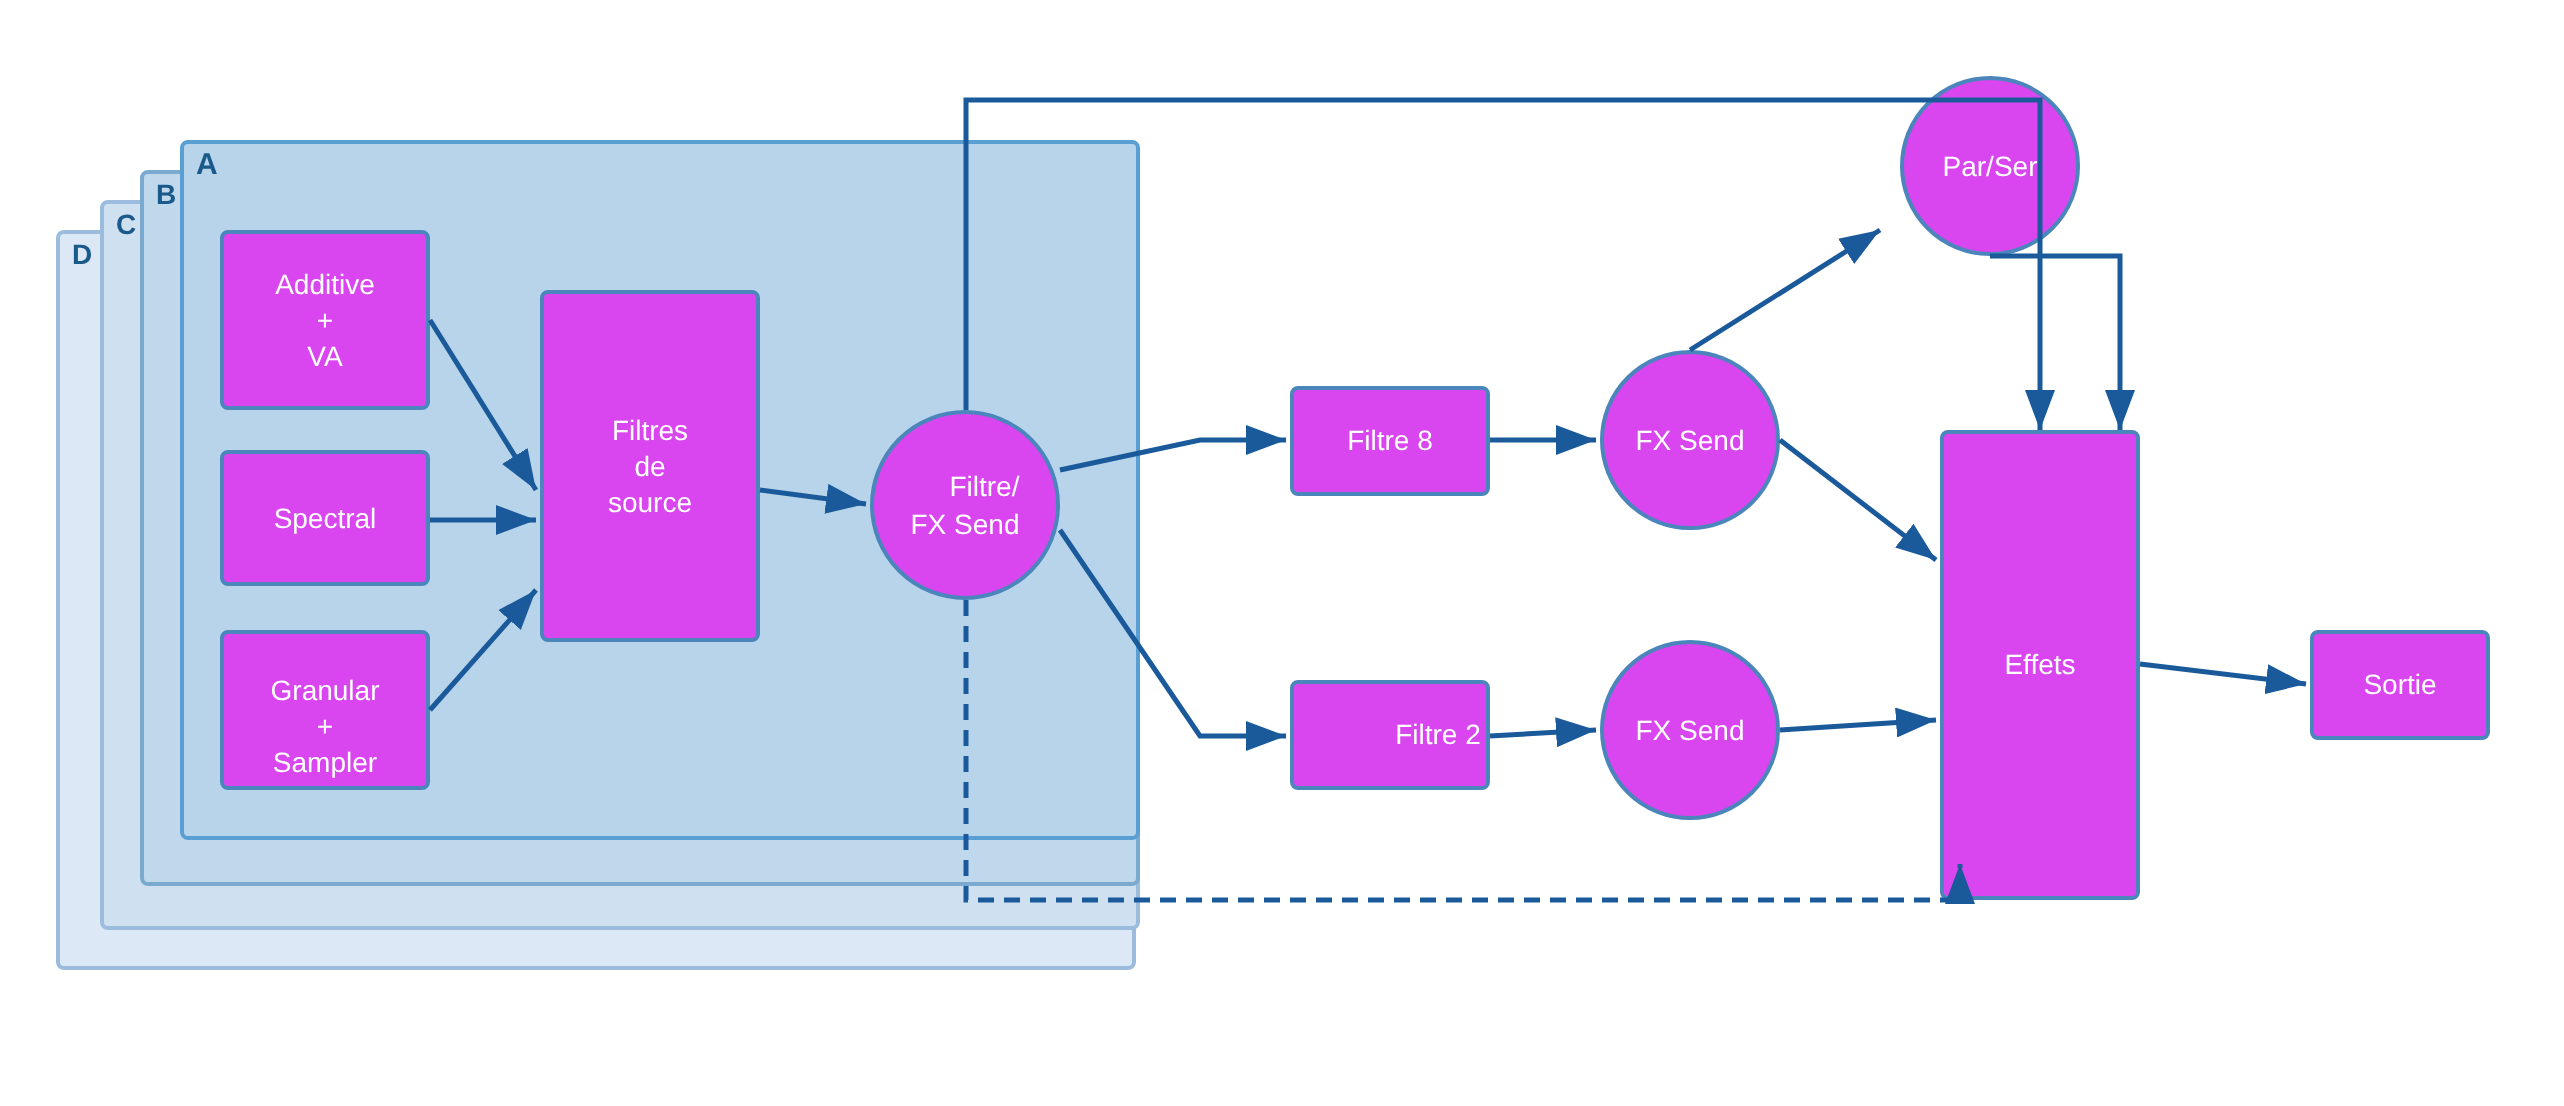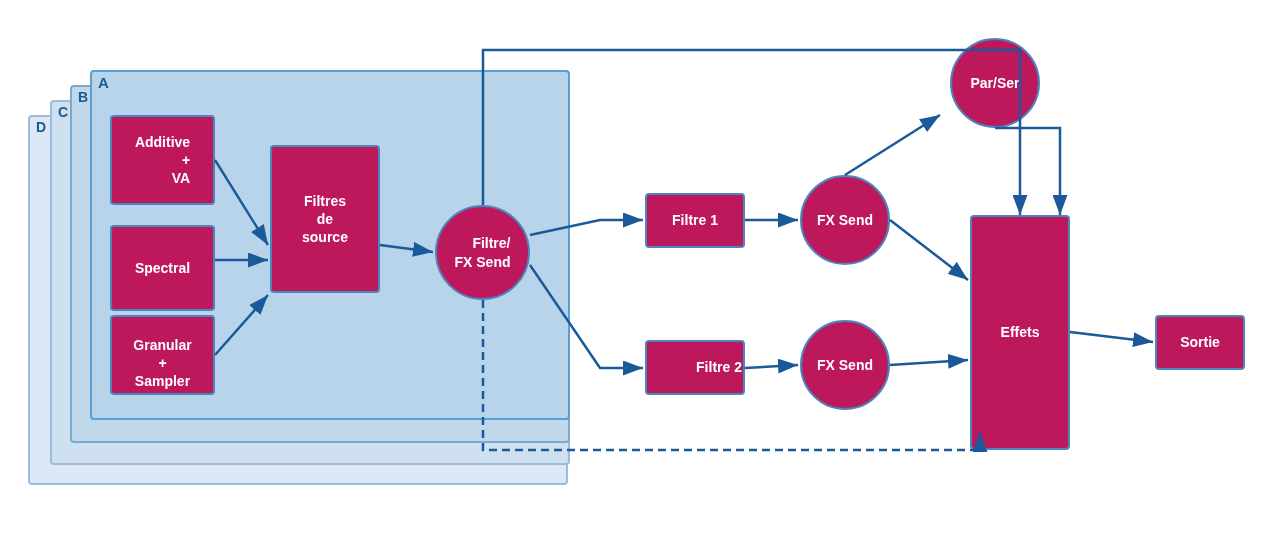--- a/index.html
+++ b/index.html
@@ -77,38 +77,38 @@
       position: absolute;
       left: 36px; top: 119px;
       font-weight: bold;
       font-size: 14px;
       color: #1a5a8a;
     }
 
     
     .box {
       position: absolute;
-      background: #be185d;
+      background: #d946ef;
       border: 2px solid #4a85bc;
       border-radius: 4px;
       display: flex;
       align-items: center;
       justify-content: center;
       text-align: center;
       color: #fff;
       font-size: 14px;
-      font-weight: 700;
+      font-weight: 400;
       line-height: 1.3;
     }
 
     .src-additive { left: 110px; top: 115px; width: 105px; height: 90px; }
-    .src-spectral  { left: 110px; top: 225px; width: 105px; height: 86px; }
+    .src-spectral  { left: 110px; top: 225px; width: 105px; height: 68px; }
     .src-granular  { left: 110px; top: 315px; width: 105px; height: 80px; }
 
-    .filtres-source { left: 270px; top: 145px; width: 110px; height: 148px; }
+    .filtres-source { left: 270px; top: 145px; width: 110px; height: 176px; }
     .filtre-fx-send { left: 435px; top: 205px; width: 95px; height: 95px; border-radius: 50%; text-align: right; }
 
     .filtre1 { left: 645px; top: 193px; width: 100px; height: 55px; }
     .filtre2 { left: 645px; top: 340px; width: 100px; height: 55px; padding-left: 48px; }
 
     .fx-send1 { left: 800px; top: 175px; width: 90px; height: 90px; border-radius: 50%; }
     .fx-send2 { left: 800px; top: 320px; width: 90px; height: 90px; border-radius: 50%; }
 
     .par-ser  { left: 950px; top: 38px; width: 90px; height: 90px; border-radius: 50%; }
 
@@ -132,21 +132,21 @@
   <div class="panel-c"></div>
   <div class="panel-b"></div>
   <div class="panel-a"></div>
 
   <span class="panel-a-label">A</span>
   <span class="panel-b-label">B</span>
   <span class="panel-c-label">C</span>
   <span class="panel-d-label">D</span>
 
   <div class="box src-additive">
-    <span style="white-space:pre-line;text-align:right;">Additive
+    <span style="white-space:pre-line;">Additive
 +
 VA</span>
   </div>
   <div class="box src-spectral">
     <span>Spectral</span>
   </div>
   <div class="box src-granular">
     <span style="white-space:pre-line;margin-top:16px;">Granular
 +
 Sampler</span>
@@ -154,21 +154,21 @@
   <div class="box filtres-source">
     <span style="white-space:pre-line;">Filtres
 de
 source</span>
   </div>
   <div class="box filtre-fx-send">
     <span style="white-space:pre-line;">Filtre/
 FX Send</span>
   </div>
   <div class="box filtre1">
-    <span>Filtre 1</span>
+    <span>Filtre 8</span>
   </div>
   <div class="box filtre2">
     <span>Filtre 2</span>
   </div>
   <div class="box fx-send1">
     <span>FX Send</span>
   </div>
   <div class="box fx-send2">
     <span>FX Send</span>
   </div>

